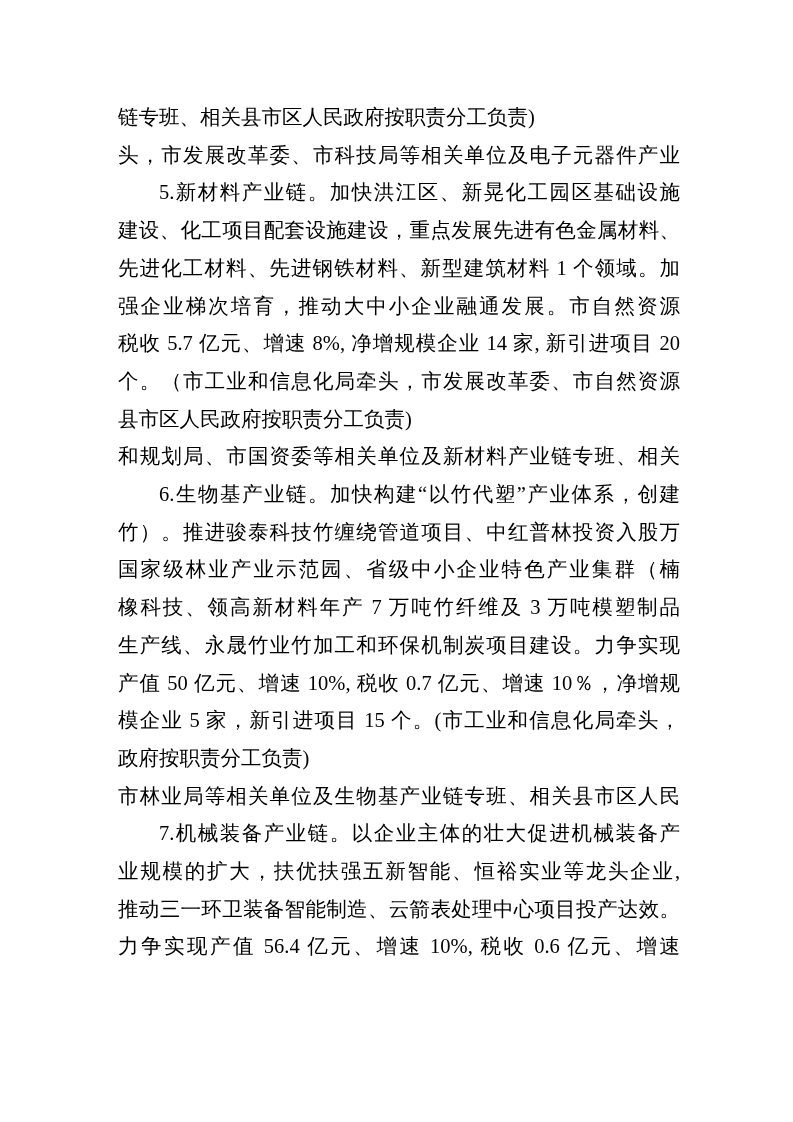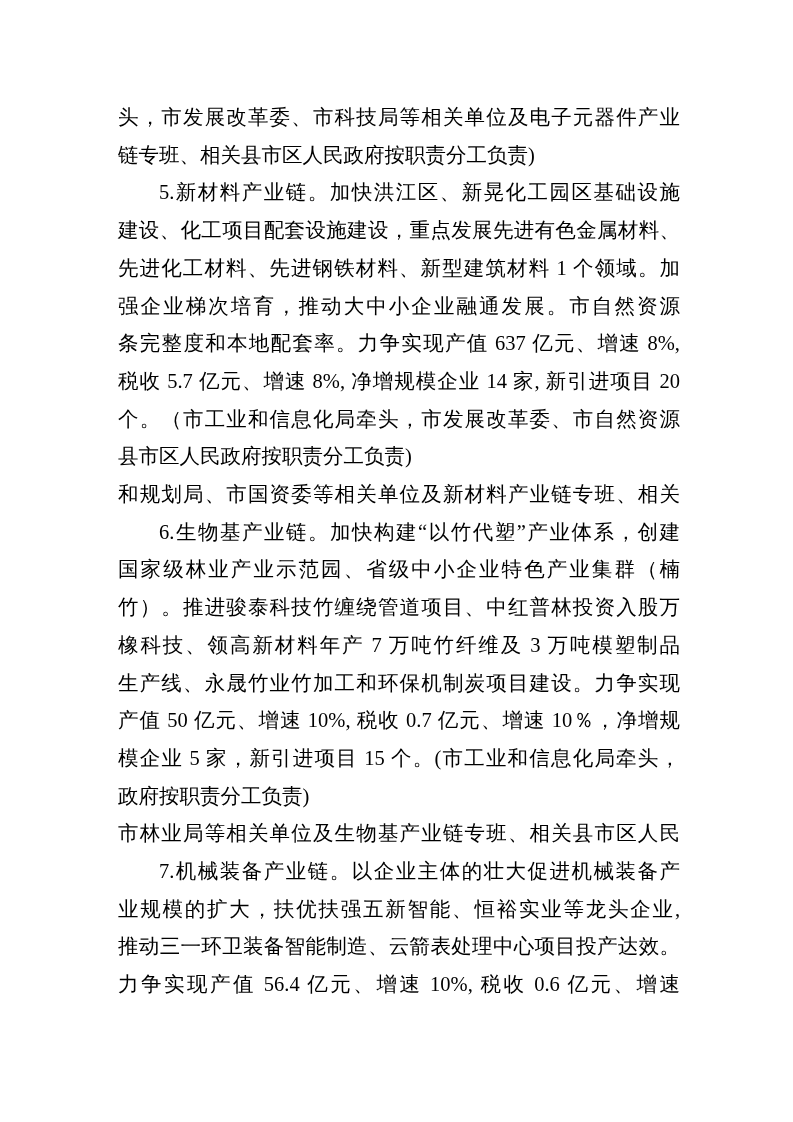--- a/index.html
+++ b/index.html
@@ -32,34 +32,33 @@
     white-space: normal;
   }
   .line.indent { text-indent: 2em; }
   .line.para-end { text-align-last: left; }
 </style>
 </head>
 <body>
 
 <div class="page">
   <div class="text-block">
+      <div class="line para-end">链专班、相关县市区人民政府按职责分工负责)</div>
       <div class="line">头，市发展改革委、市科技局等相关单位及电子元器件产业</div>
-      <div class="line para-end">链专班、相关县市区人民政府按职责分工负责)</div>
       <div class="line indent">5.新材料产业链。加快洪江区、新晃化工园区基础设施</div>
       <div class="line">建设、化工项目配套设施建设，重点发展先进有色金属材料、</div>
       <div class="line">先进化工材料、先进钢铁材料、新型建筑材料 1 个领域。加</div>
       <div class="line">强企业梯次培育，推动大中小企业融通发展。市自然资源</div>
-      <div class="line">条完整度和本地配套率。力争实现产值 637 亿元、增速 8%,</div>
       <div class="line">税收 5.7 亿元、增速 8%, 净增规模企业 14 家, 新引进项目 20</div>
       <div class="line">个。（市工业和信息化局牵头，市发展改革委、市自然资源</div>
       <div class="line para-end">县市区人民政府按职责分工负责)</div>
       <div class="line">和规划局、市国资委等相关单位及新材料产业链专班、相关</div>
       <div class="line indent">6.生物基产业链。加快构建“以竹代塑”产业体系，创建</div>
+      <div class="line">竹）。推进骏泰科技竹缠绕管道项目、中红普林投资入股万</div>
       <div class="line">国家级林业产业示范园、省级中小企业特色产业集群（楠</div>
-      <div class="line">竹）。推进骏泰科技竹缠绕管道项目、中红普林投资入股万</div>
       <div class="line">橡科技、领高新材料年产 7 万吨竹纤维及 3 万吨模塑制品</div>
       <div class="line">生产线、永晟竹业竹加工和环保机制炭项目建设。力争实现</div>
       <div class="line">产值 50 亿元、增速 10%, 税收 0.7 亿元、增速 10％，净增规</div>
       <div class="line">模企业 5 家，新引进项目 15 个。(市工业和信息化局牵头，</div>
       <div class="line para-end">政府按职责分工负责)</div>
       <div class="line">市林业局等相关单位及生物基产业链专班、相关县市区人民</div>
       <div class="line indent">7.机械装备产业链。以企业主体的壮大促进机械装备产</div>
       <div class="line">业规模的扩大，扶优扶强五新智能、恒裕实业等龙头企业,</div>
       <div class="line">推动三一环卫装备智能制造、云箭表处理中心项目投产达效。</div>
       <div class="line">力争实现产值 56.4 亿元、增速 10%, 税收 0.6 亿元、增速</div>

